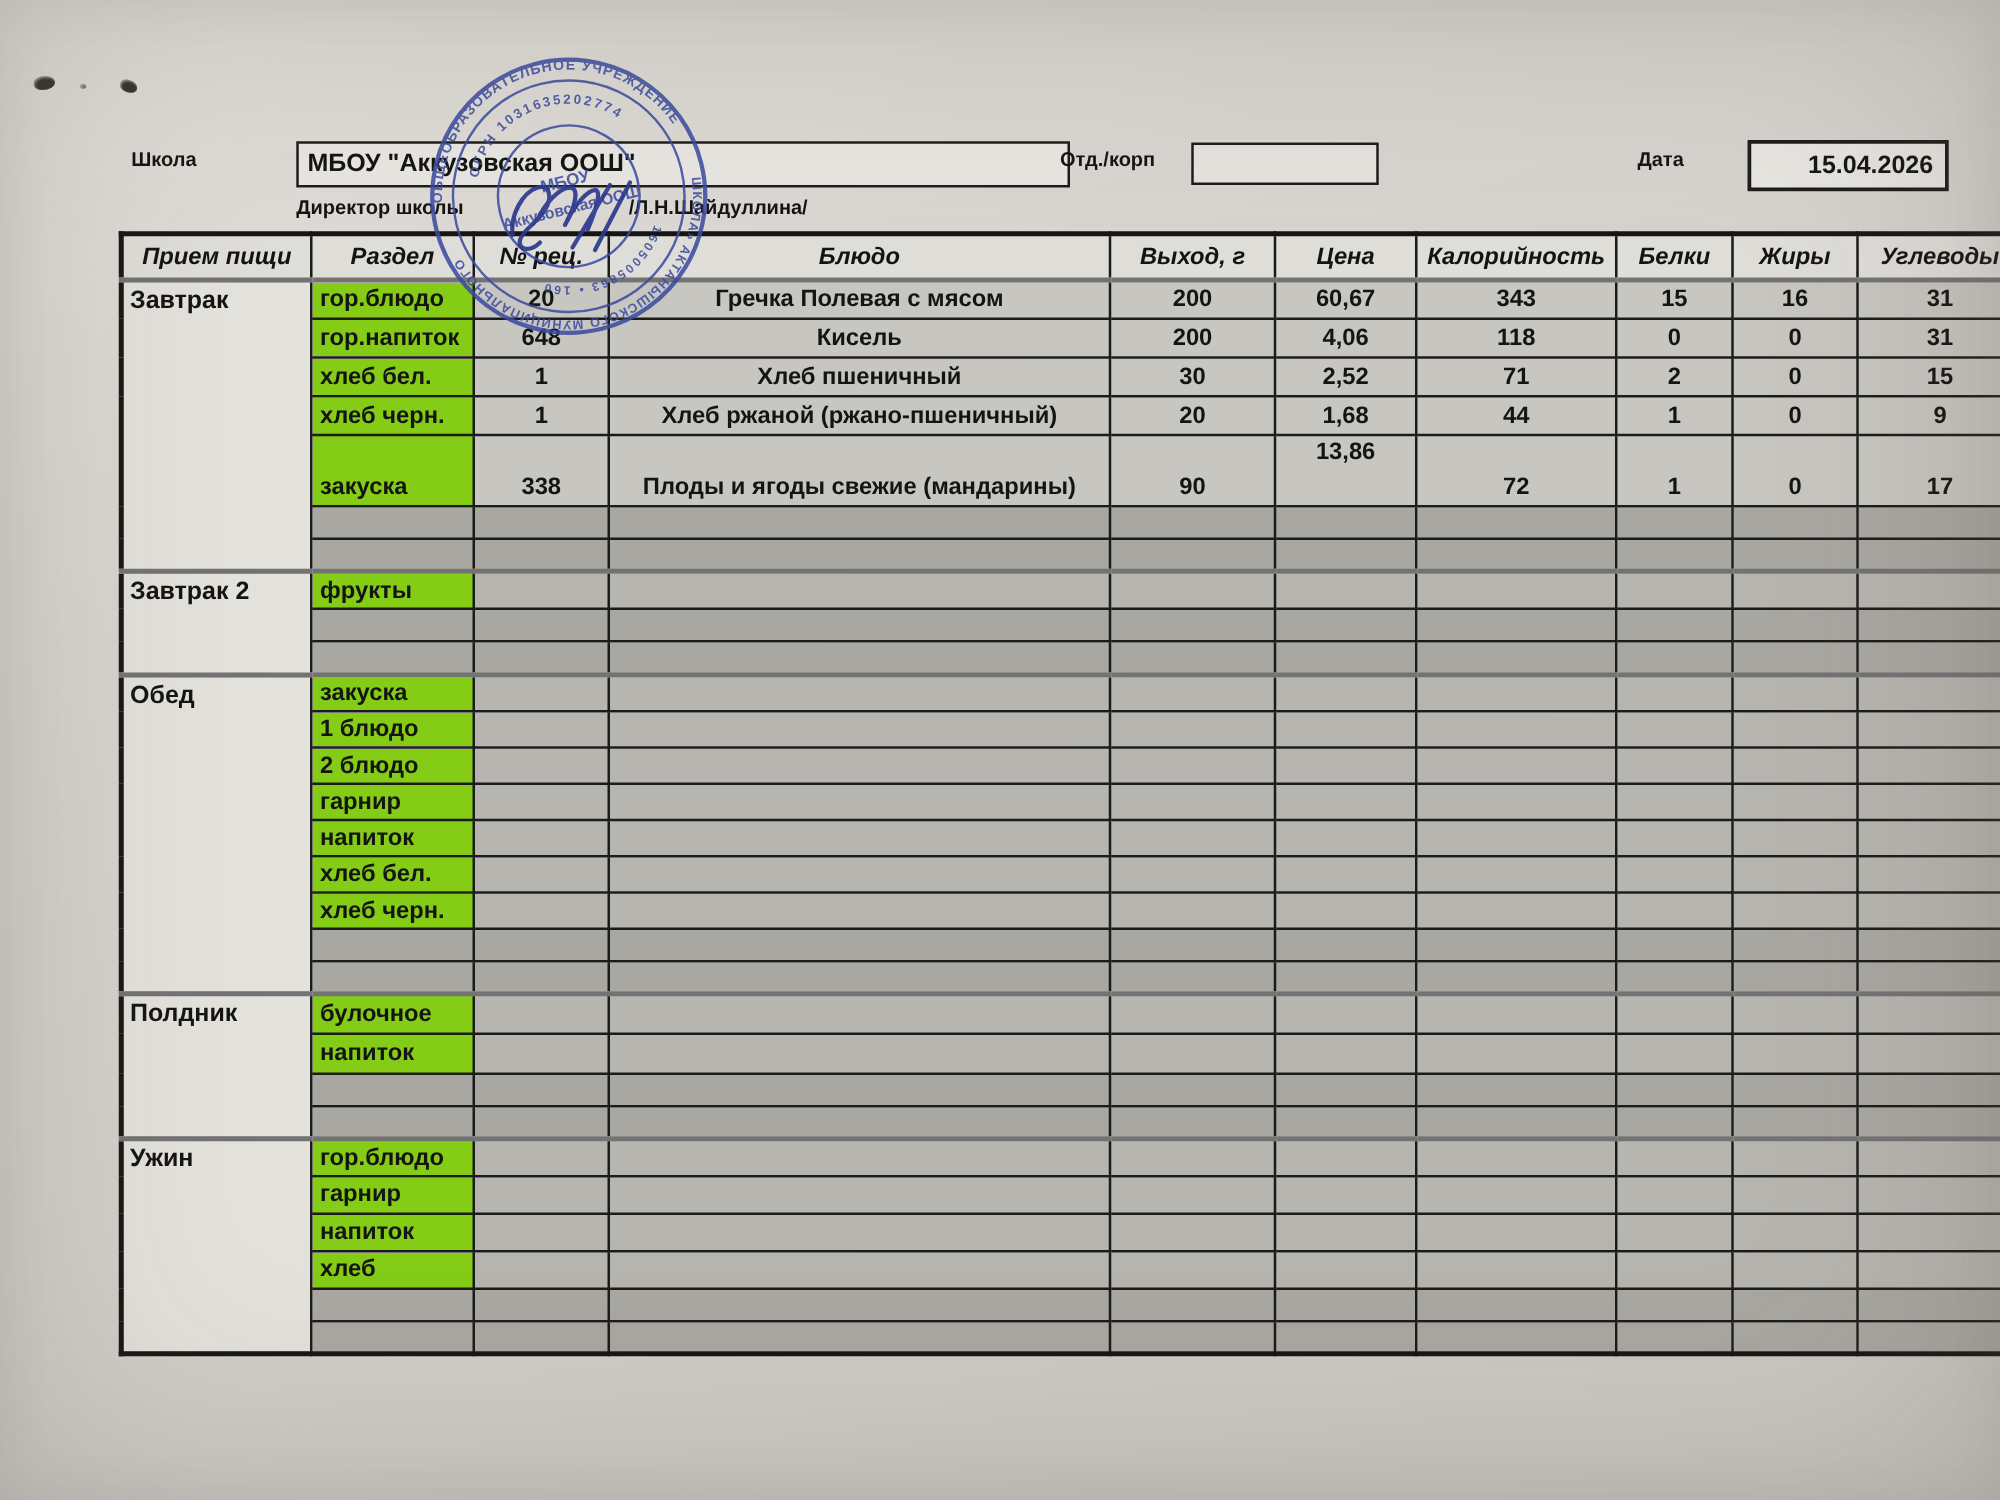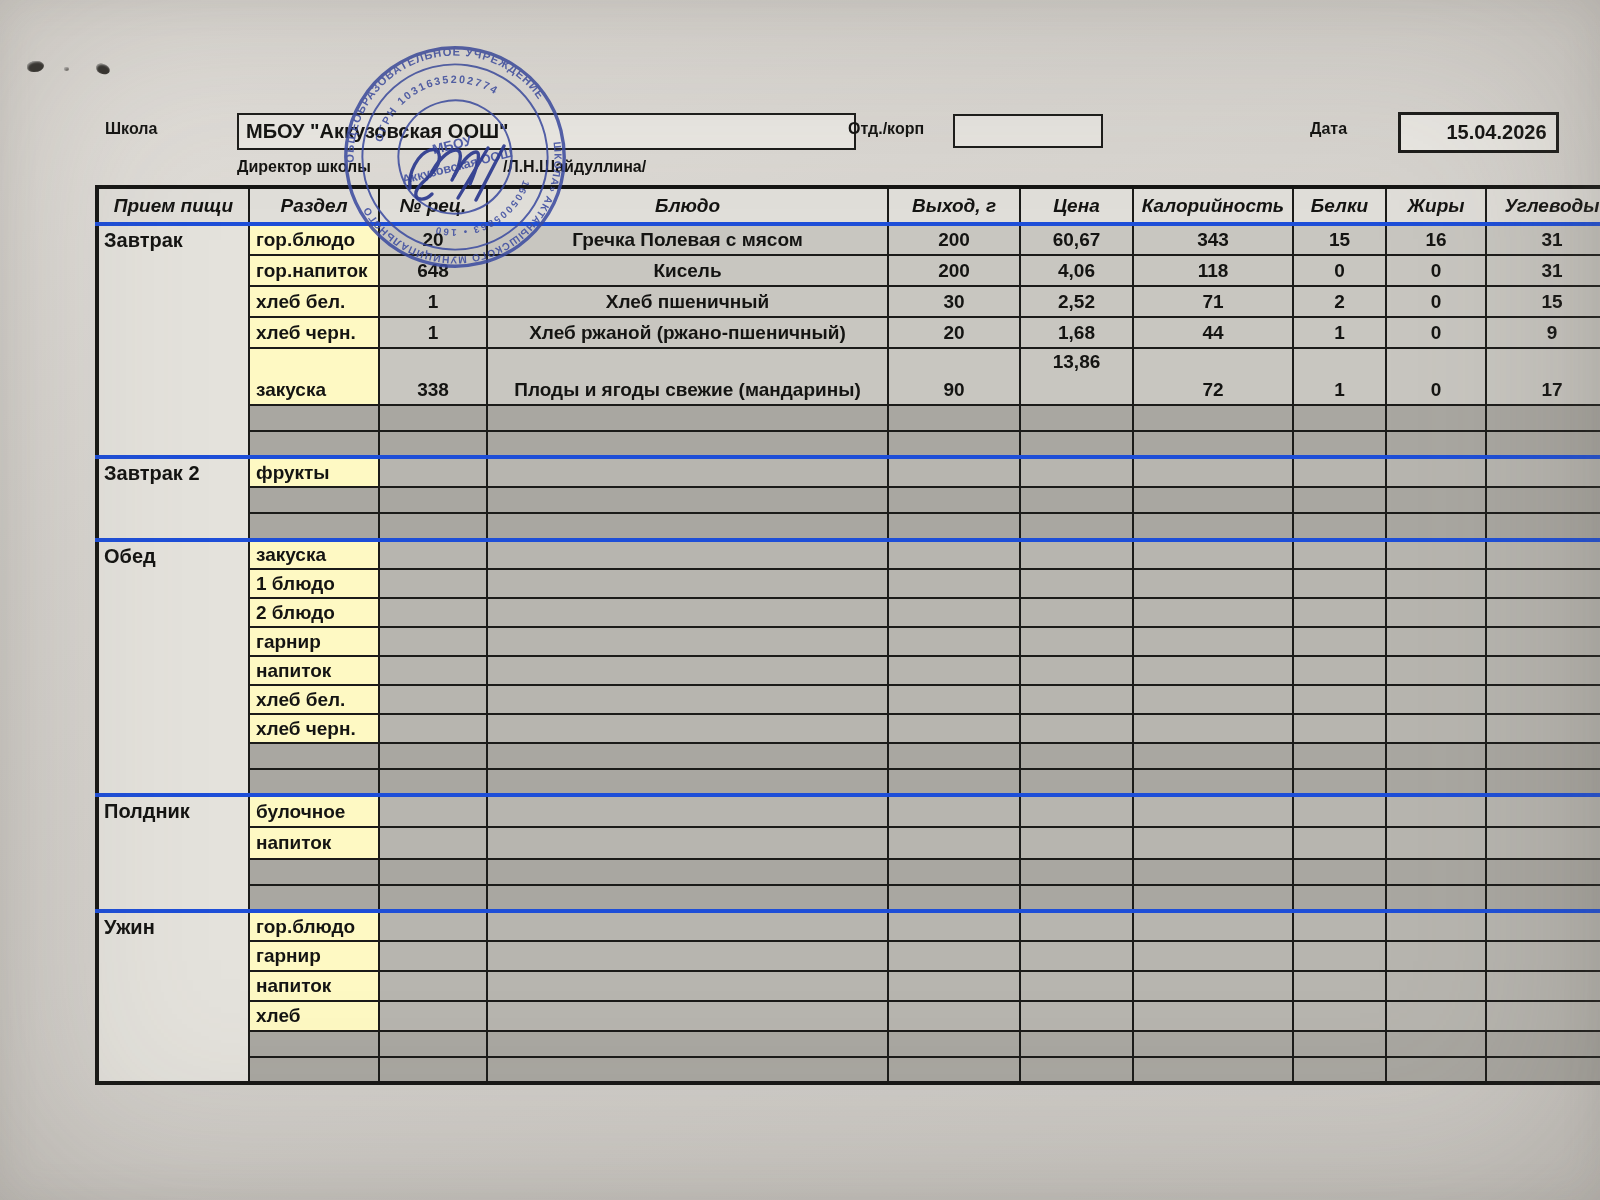--- a/index.html
+++ b/index.html
@@ -31,25 +31,25 @@
   
   #table-wrap{position:absolute;left:95px;top:185px;width:1460px;}
   table{border-collapse:collapse;table-layout:fixed;width:1460px;
     border:4px solid #161614;}
   th,td{border:2px solid #1b1b19;font-size:19px;font-weight:700;
     overflow:hidden;white-space:nowrap;padding:0 2px;}
   th{background:#e0ded9;height:33px;text-align:center;font-style:italic;}
   td{text-align:center;vertical-align:middle;}
   td.meal-cell{background:#e4e2dc;text-align:left;vertical-align:top;
     padding:3px 5px;font-size:20px;}
-  td.label-cell{background:#fef9c3;text-align:left;padding-left:6px;}
+  td.label-cell{background:#84cc16;text-align:left;padding-left:6px;}
   td.data-cell{background:#c8c6c0;}
   td.data-cell.dim{background:#b7b5af;}
   tr.empty-row td.label-cell,tr.empty-row td.data-cell{background:#a9a7a1;}
-  tr.section-start td{border-top:4px solid #1d4ed8;}
+  tr.section-start td{border-top:4px solid #737373;}
   tr.tall-row td{vertical-align:bottom;padding-bottom:3px;}
   tr.tall-row td.top-align{vertical-align:top;padding-top:2px;}
   
   #stamp{position:absolute;left:338px;top:40px;width:234px;height:234px;
     transform:rotate(-14deg);opacity:.86;pointer-events:none;}
   #signature{position:absolute;left:396px;top:136px;width:130px;height:72px;pointer-events:none;}
 </style>
 </head>
 <body>
 

